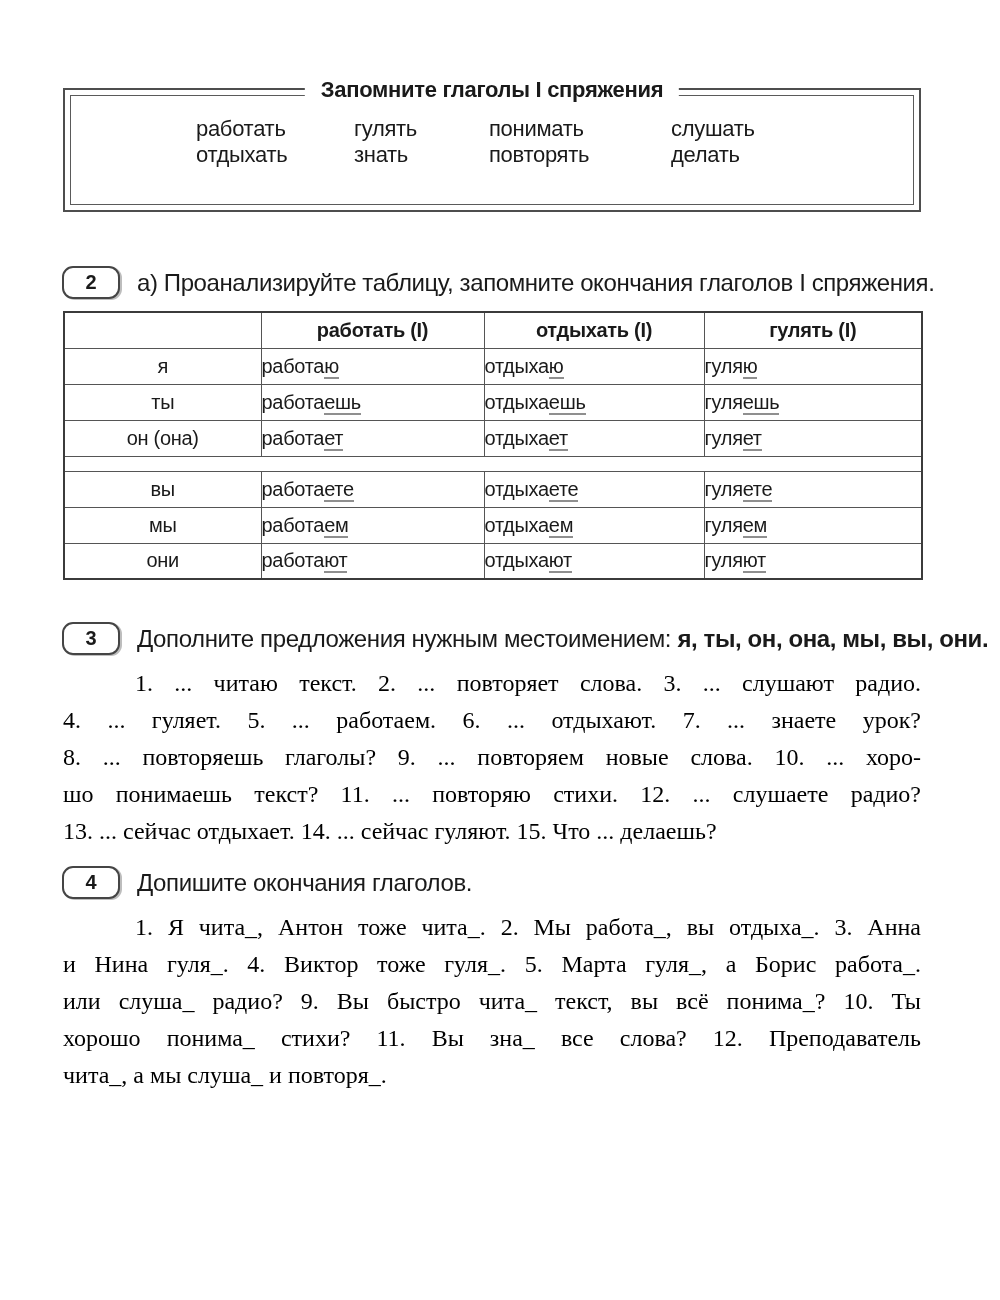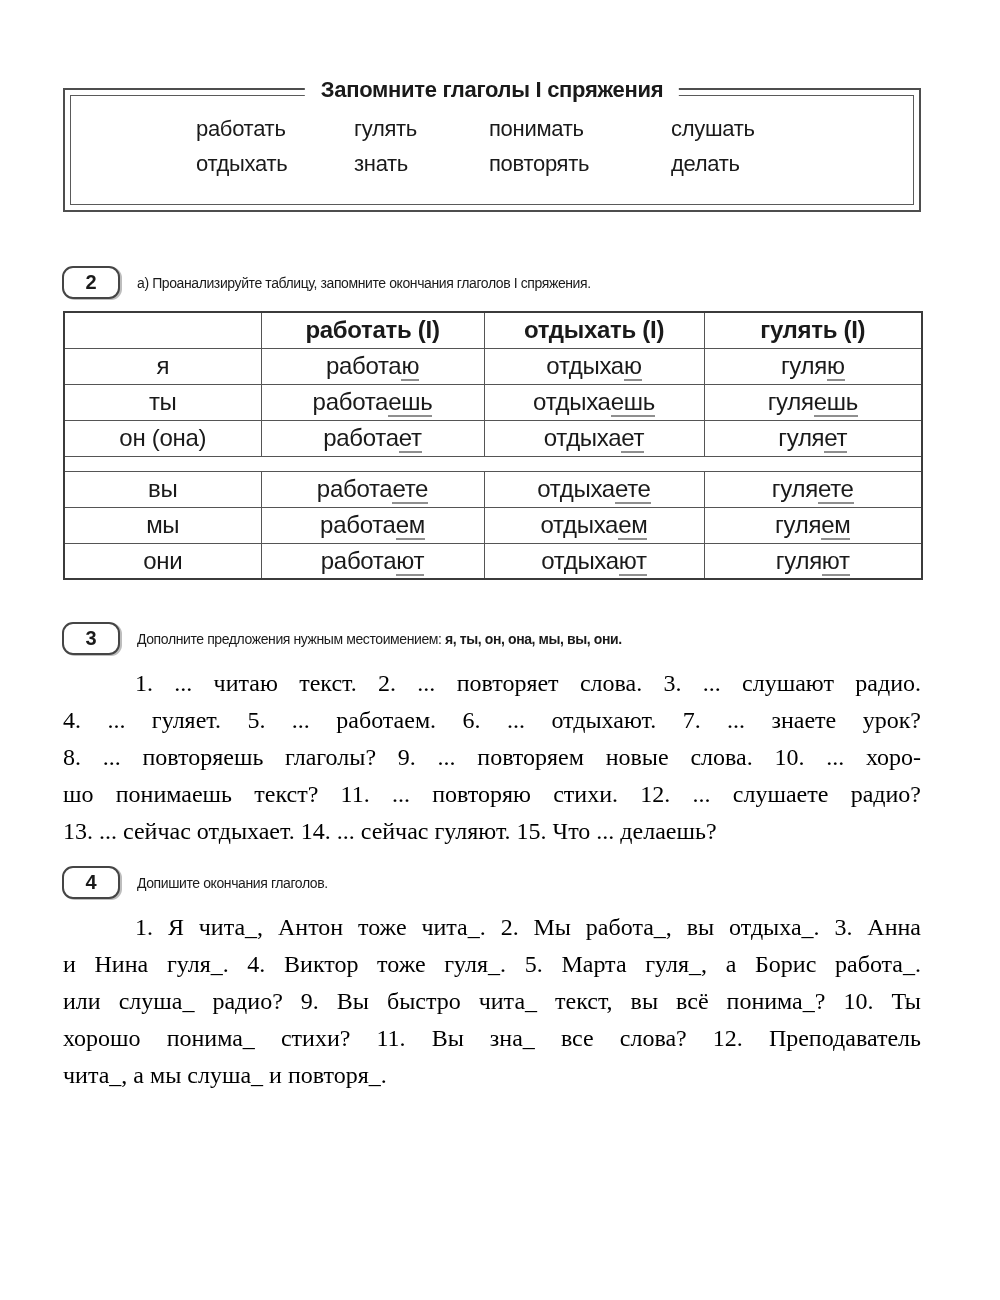--- a/index.html
+++ b/index.html
@@ -14,54 +14,54 @@
     border:2px solid #4e4e4e; padding:5px; box-sizing:border-box;
   }
   .memo-inner { border:1.5px solid #5a5a5a; height:100%; box-sizing:border-box; }
   .memo-title {
     position:absolute; top:-13px; left:50%; transform:translateX(-50%);
     background:#ffffff; padding:0 16px; font-weight:bold; font-size:22px;
     letter-spacing:-0.3px; white-space:nowrap;
   }
   .memo-verbs {
     display:grid; grid-template-columns:158px 135px 182px auto;
-    margin:20px 0 0 125px; row-gap:9px; font-size:22px; letter-spacing:-0.3px;
+    margin:20px 0 0 125px; row-gap:0; font-size:22px; letter-spacing:-0.3px;
   }
 
   
   .ex-header { display:flex; align-items:center; gap:17px; margin-left:62px; }
   .badge {
     width:58px; height:33px; border:2px solid #454545; border-radius:11px;
     box-sizing:border-box; display:flex; align-items:center; justify-content:center;
     font-weight:bold; font-size:20px; background:#fff;
     box-shadow:2px 1px 0 #bdbdbd;
   }
-  .ex-instr { font-size:14px; letter-spacing:-0.4px; }
+  .ex-instr { font-size:24px; letter-spacing:-0.4px; }
   .b { font-weight:bold; }
 
   .mt-ex2 { margin-top:54px; }
   .mt-ex3 { margin-top:42px; }
   .mt-ex4 { margin-top:16px; }
 
   
   table.conj {
     border-collapse:collapse; table-layout:fixed; width:858px;
     margin:12px 79px 0 63px; border:2px solid #3b3b3b;
   }
   table.conj col:nth-child(1){ width:197px; }
   table.conj col:nth-child(2){ width:223px; }
   table.conj col:nth-child(3){ width:220px; }
   table.conj col:nth-child(4){ width:218px; }
   table.conj th, table.conj td {
-    border:1.5px solid #555; height:36px; font-size:24px; letter-spacing:-0.3px;
+    border:1.5px solid #555; height:36px; font-size:20px; letter-spacing:-0.3px;
     padding:0; box-sizing:border-box;
   }
   table.conj th { font-weight:bold; text-align:center; }
   td.pronoun { text-align:center; }
-  td.verb { text-align:center; padding-left:53px; }
+  td.verb { text-align:left; padding-left:53px; }
   tr.sep td { height:15px; border-left:none; border-right:none; }
   .end { border-bottom:2px solid #8f8f8f; padding-bottom:0px; }
 
   
   .instr-b { margin:36px 79px 0 63px; padding-left:75px; font-size:20px; letter-spacing:-0.4px; }
 
   
   .serif-par {
     margin:10px 79px 0 63px; font-family:"Liberation Serif", serif;
     font-size:24px; line-height:37px; color:#000000;

